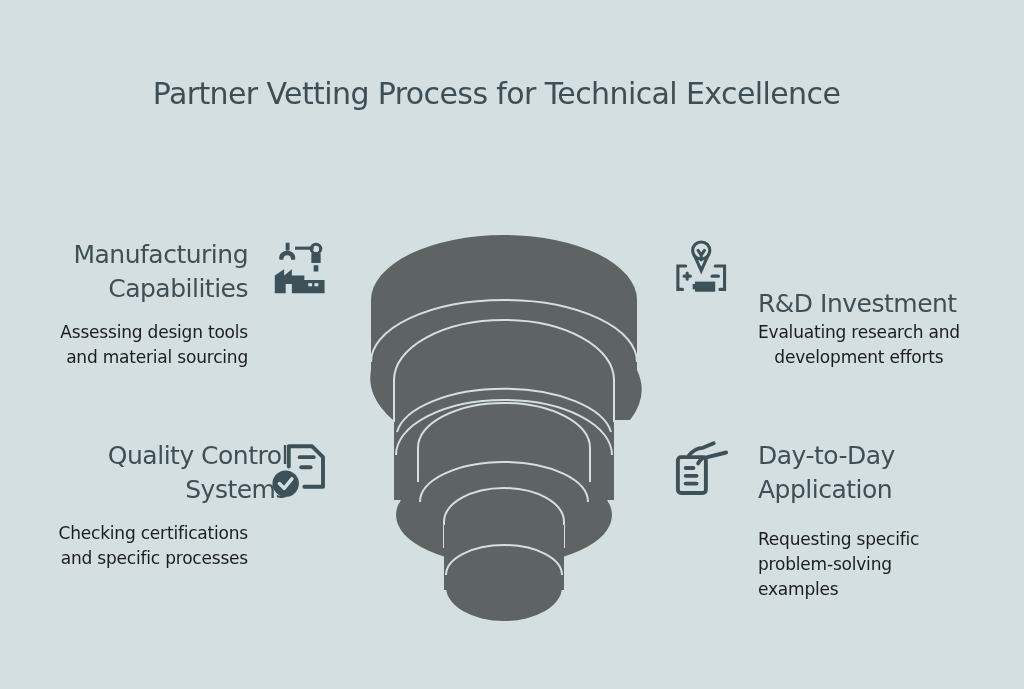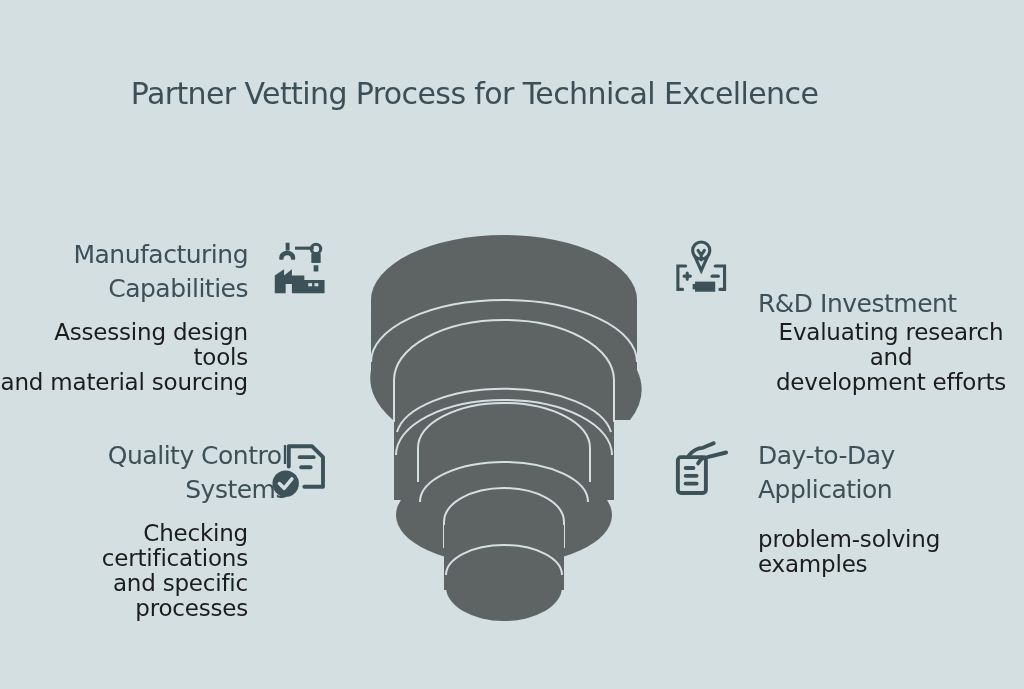--- a/index.html
+++ b/index.html
@@ -6,27 +6,28 @@
   body {
     width:1024px; height:689px; overflow:hidden;
     background:#d3dfe1;
     font-family:"DejaVu Sans", sans-serif;
     position:relative;
   }
   .title {
     position:absolute; left:0; width:949px; top:76px;
     text-align:center; font-size:30px; color:#3d4f56;
     letter-spacing:-0.6px;
+    padding-left:22px;
   }
   .heading {
     position:absolute; font-size:25px; line-height:34px; color:#3d5058;
     letter-spacing:-0.5px;
   }
   .desc {
-    position:absolute; font-size:23px; line-height:25px; color:#1c1c1c;
+    position:absolute; font-size:17px; line-height:25px; color:#1c1c1c;
     letter-spacing:-0.2px;
   }
   .right-align { text-align:right; }
   .icon { position:absolute; width:70px; height:70px; }
   .funnel { position:absolute; left:360px; top:230px; width:300px; height:400px; }
 </style>
 </head>
 <body>
 
 <div class="title">Partner Vetting Process for Technical Excellence</div>
@@ -93,20 +94,21 @@
   </g>
   <circle cx="24" cy="60" r="17" fill="#3d5258"></circle>
   <path d="M16 60 L22 66 L32 54" fill="none" stroke="#d3dfe1" stroke-width="4.5" stroke-linecap="round" stroke-linejoin="round"></path>
 </svg>
 
 <div class="heading" style="left:758px; top:439px;">
   <div>Day-to-Day</div>
   <div>Application</div>
 </div>
 <div class="desc" style="left:758px; top:527px;">
+  <div>Requesting specific</div>
   <div>problem-solving</div>
   <div>examples</div>
 </div>
 <svg class="icon" style="left:667px; top:435px;" viewBox="0 0 90 85">
   <g fill="none" stroke="#3d5258" stroke-width="5" stroke-linecap="round" stroke-linejoin="round">
     <rect x="14" y="26" width="36" height="46" rx="4"></rect>
     <line x1="24" y1="40" x2="34" y2="40"></line>
     <line x1="24" y1="50" x2="38" y2="50"></line>
     <line x1="24" y1="60" x2="38" y2="60"></line>
     <path d="M28 24 Q36 14 46 14 L60 8"></path>

